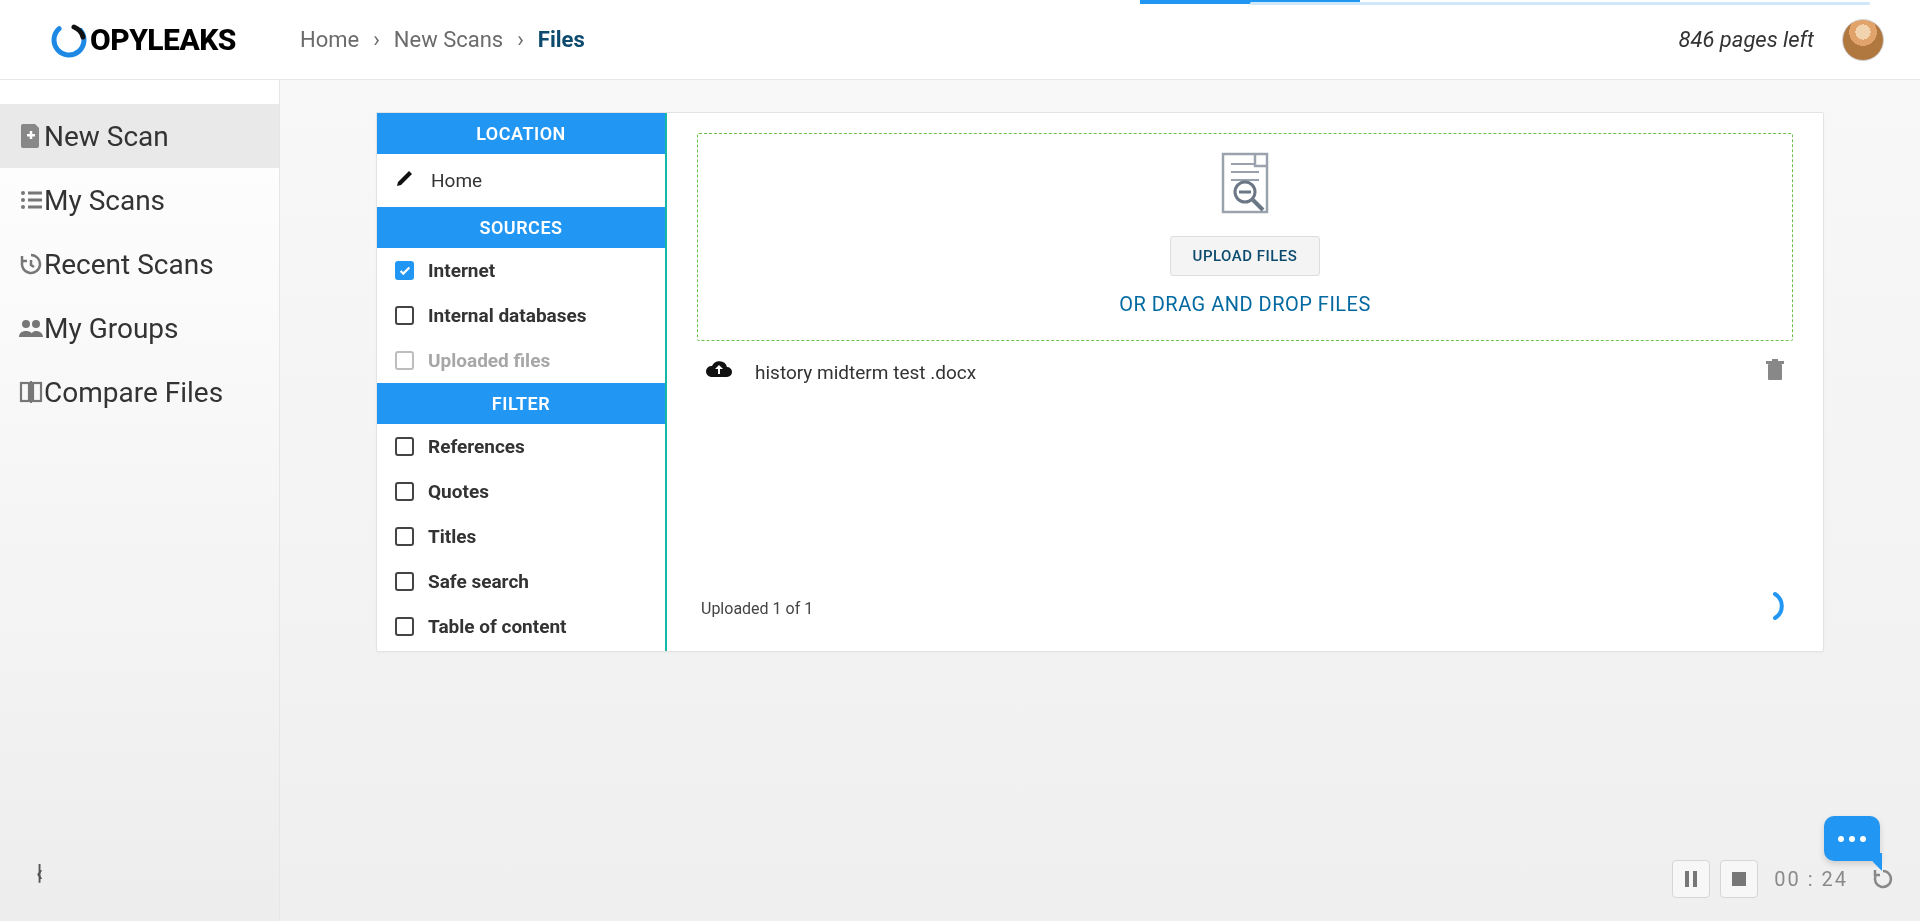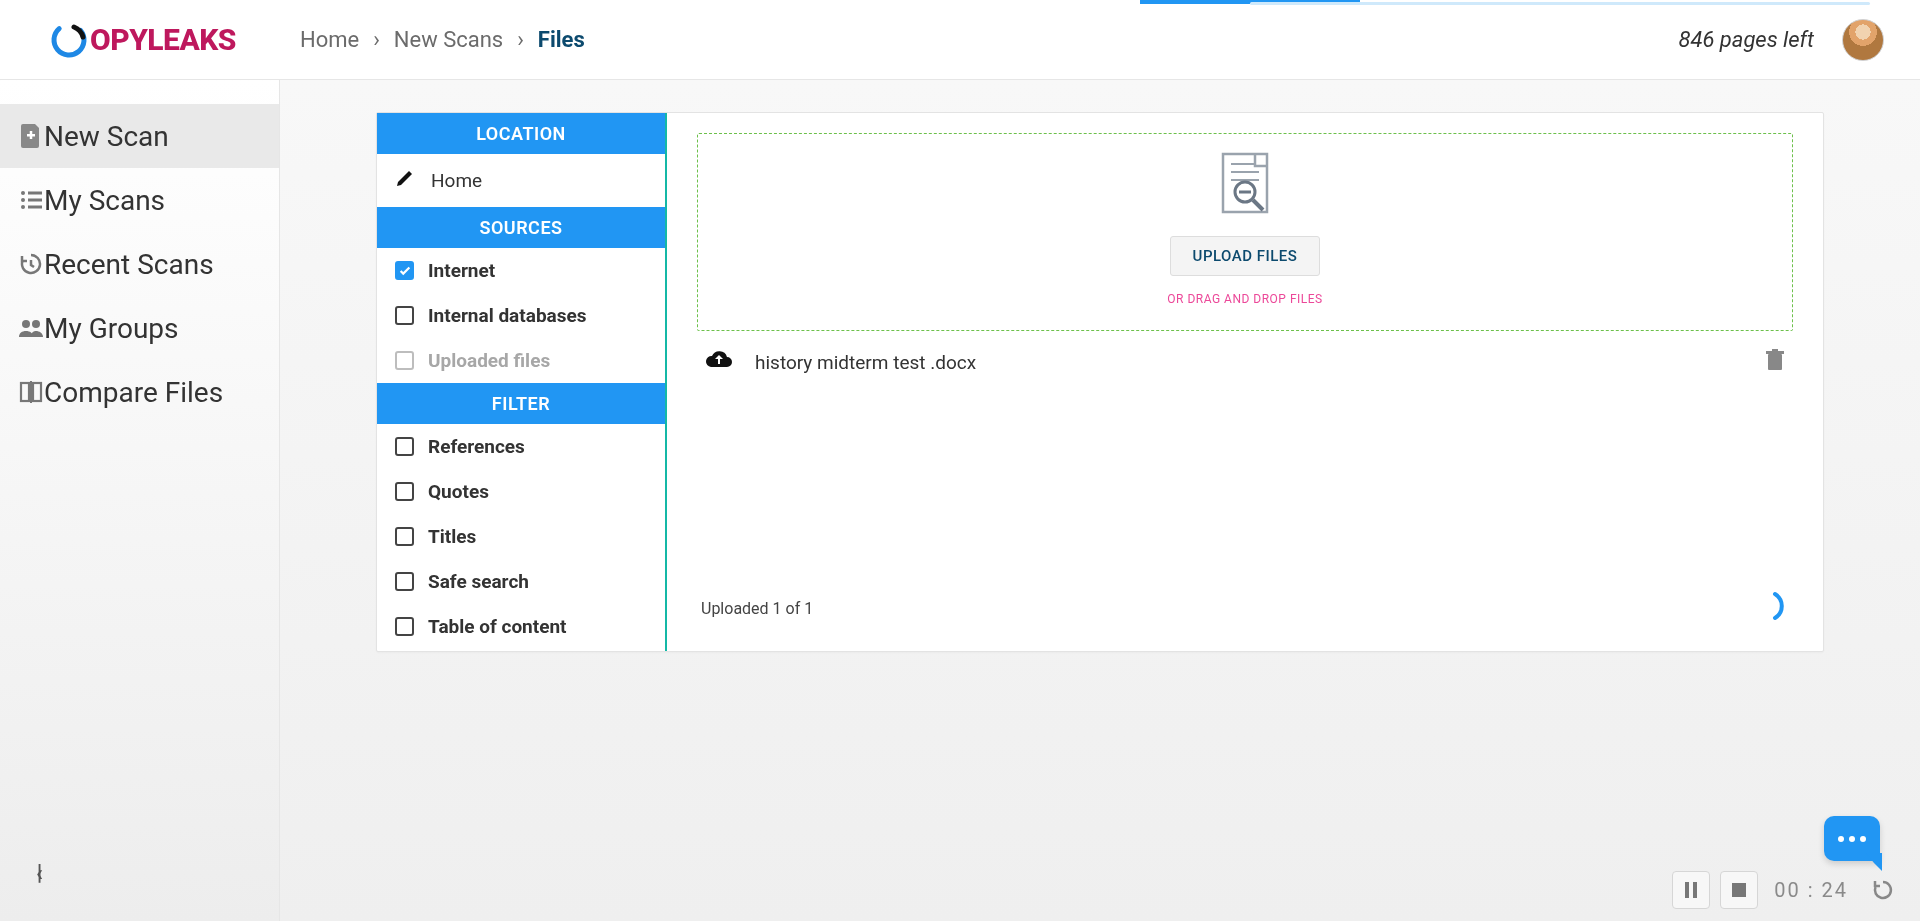--- a/index.html
+++ b/index.html
@@ -3,21 +3,21 @@
   <meta charset="utf-8">
   <style>
     * { box-sizing: border-box; margin: 0; padding: 0; }
     body { font-family: -apple-system, BlinkMacSystemFont, "Segoe UI", Roboto, Arial, sans-serif; background: #fff; height: 921px; width: 1920px; overflow: hidden; position: relative; }
     .topbar { position: absolute; top:0; left:0; right:0; height:4px; }
     .topbar .progress { position:absolute; top:0; left:1140px; width:220px; height:4px; background:#2196f3; }
     .topbar .progress2 { position:absolute; top:2px; left:1250px; width:620px; height:3px; background:#cfe9fb; border-radius:2px; }
 
     .header { position: relative; display: flex; align-items: center; height: 80px; border-bottom: 1px solid #e6e6e6; }
     .logo { width: 280px; display:flex; align-items:center; padding-left: 50px; }
-    .logo span { font-size: 30px; font-weight: 800; color:#be185d; letter-spacing: -0.5px; }
+    .logo span { font-size: 30px; font-weight: 800; color:#000000; letter-spacing: -0.5px; }
     .logo svg { margin-right: 2px; }
     .breadcrumb { flex:1; display:flex; align-items:center; gap:14px; color:#6b6b6b; font-size:22px; padding-left:20px; }
     .breadcrumb a { color:#6b6b6b; text-decoration:none; }
     .breadcrumb .sep { color:#6b6b6b; }
     .breadcrumb .current { color:#0c4a6e; font-weight:700; }
     .pages-left-wrap { padding-right: 36px; display:flex; align-items:center; gap:28px;font-style:italic; }
     .pages-left { color:#333; font-size:22px; }
     .avatar { width:42px; height:42px; border-radius:50%; background: radial-gradient(circle at 50% 30%, #f1d3b0 0 22%, #e2a36a 22% 40%, #b0783f 40% 100%); border:1px solid #d0cfcf; }
 
     .layout { display:flex; height: calc(921px - 80px); }
@@ -34,26 +34,26 @@
     .checkbox-row { display:flex; align-items:center; gap:14px; padding:11px 18px; color:#333; font-size:19px;font-weight:bold; }
     .checkbox-row.disabled { color:#a7a7a7; }
     .checkbox { width:19px; height:19px; border:2px solid #444; border-radius:3px; display:flex; align-items:center; justify-content:center; flex-shrink:0; }
     .checkbox.checked { background:#2196f3; border-color:#2196f3; color:#fff; }
     .checkbox.disabled { border-color:#bdbdbd; }
     .checkbox svg { width:14px; height:14px; }
     .panel-right { flex:1; padding:20px 30px 20px 30px; display:flex; flex-direction:column; position:relative;}
     .dropzone { border:1px dashed #6cc04a; border-radius:2px; padding:16px 10px 24px 10px; text-align:center; color:#555; }
     .dropzone .doc-icon { display:flex; justify-content:center; margin-bottom:16px; }
     .dropzone .upload-btn { display:inline-block; background:#f4f4f4; border:1px solid #ddd; border-radius:3px; padding:10px 22px; color:#0c4a6e; font-size:15px; letter-spacing:0.5px; font-weight:500; margin-bottom:16px; cursor:pointer;}
-    .dropzone .or-drag { color:#ec4899; font-size:12px; letter-spacing:0.5px; }
+    .dropzone .or-drag { color:#0369a1; font-size:20px; letter-spacing:0.5px; }
     .file-row { display:flex; align-items:center; gap:22px; padding:18px 8px; color:#333; font-size:19px; }
     .file-row .trash { margin-left:auto; cursor:pointer; color:#888; }
     .uploaded-status { margin-top:auto; color:#444; font-size:16px; padding:10px 4px 6px 4px; display:flex; align-items:center; justify-content:space-between;}
 
-    .player-controls { position:absolute; right:18px; bottom:12px; display:flex; align-items:center; gap:10px; }
+    .player-controls { position:absolute; right:18px; bottom:23px; display:flex; align-items:center; gap:10px; }
     .pc-btn { width:38px; height:38px; border:1px solid #d6d6d6; border-radius:4px; background:#f7f7f7; display:flex; align-items:center; justify-content:center; color:#666; cursor:pointer; }
     .pc-time { color:#8a8a8a; font-size:20px; letter-spacing:2px; padding:0 6px;}
     .chat-bubble { position:absolute; right:40px; bottom:60px; width:56px; height:45px; background:#2196f3; border-radius:10px 10px 0 10px; box-shadow:0 3px 6px rgba(0,0,0,0.15); display:flex; align-items:center; justify-content:center; }
     .chat-bubble::after { content:""; position:absolute; right:-2px; bottom:-10px; border:8px solid transparent; border-top:10px solid #2196f3; border-right:8px solid #2196f3; }
     .chat-bubble .dots { display:flex; gap:5px; }
     .chat-bubble .dots span { width:6px; height:6px; background:#fff; border-radius:50%; }
   </style>
 </head>
 <body>
 

